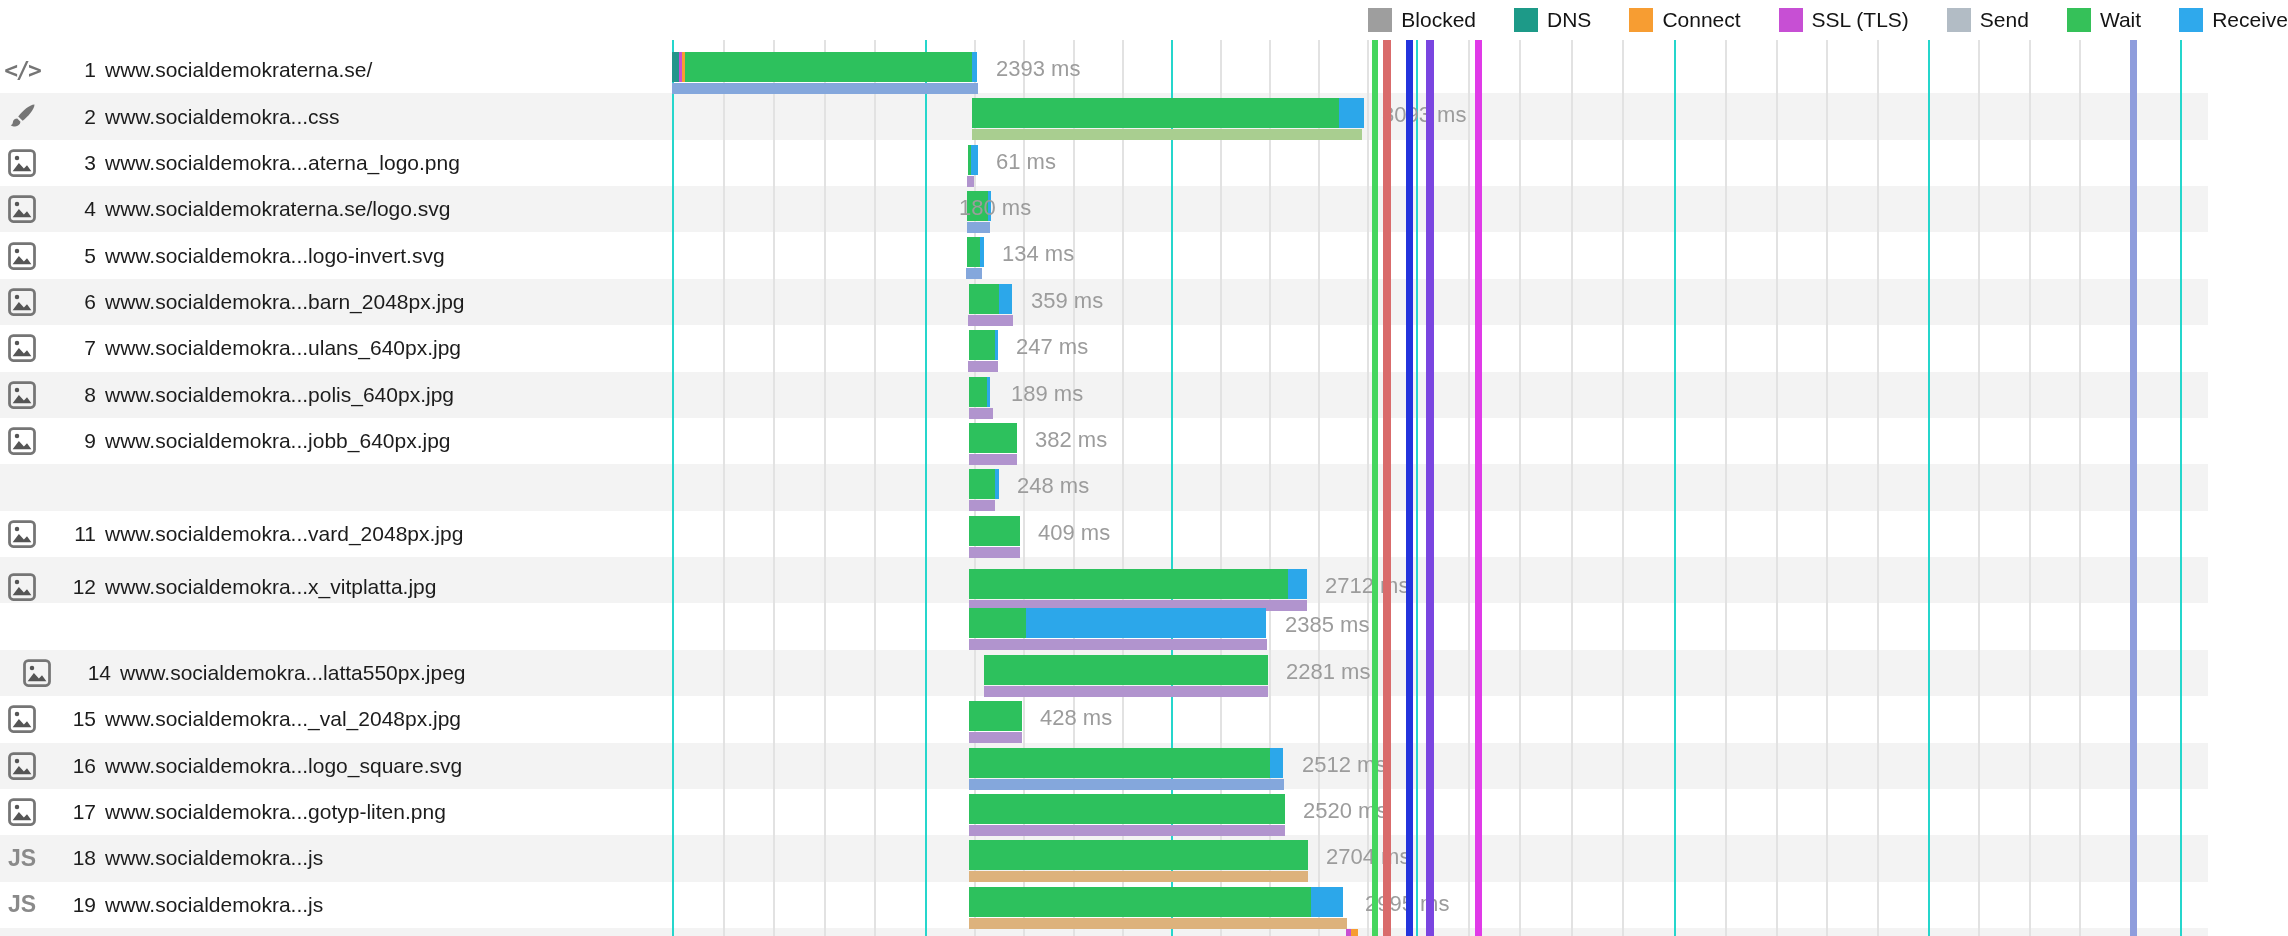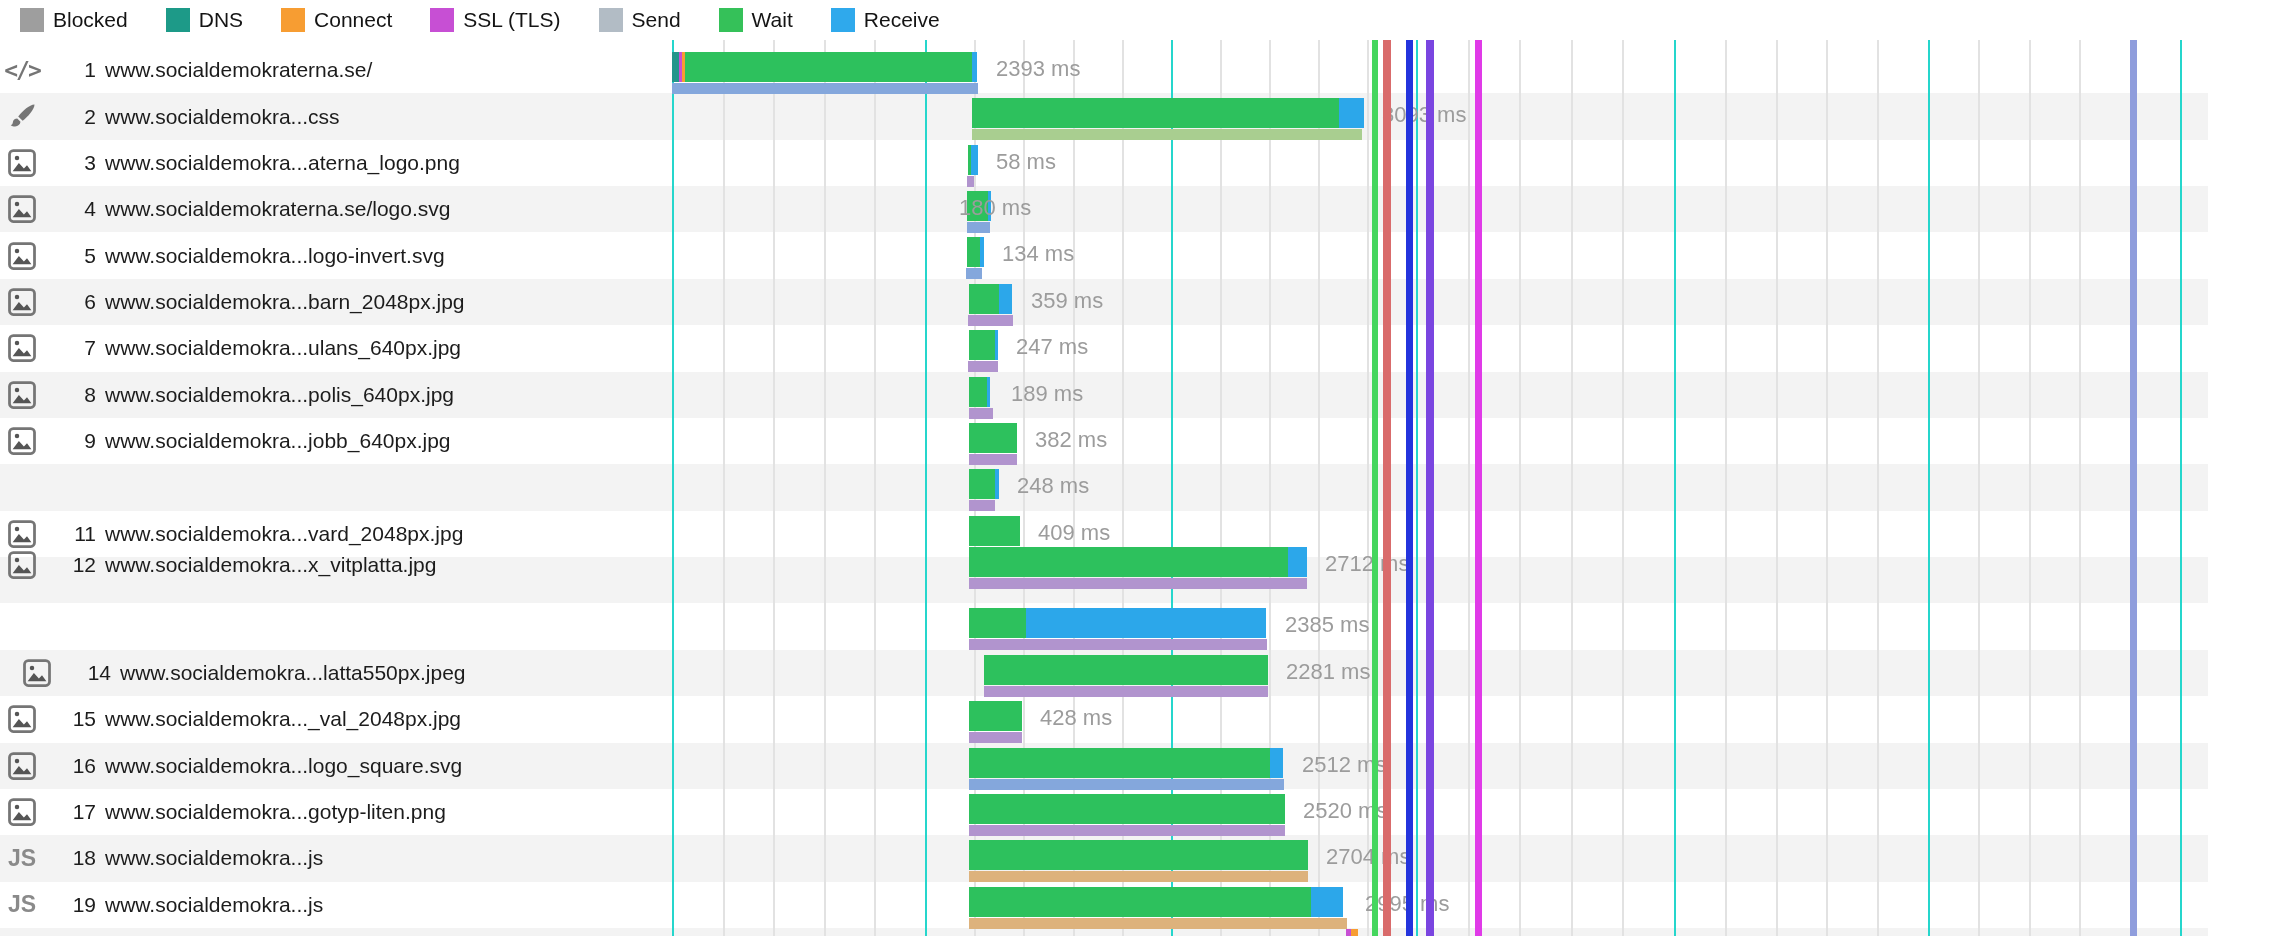--- a/index.html
+++ b/index.html
@@ -1,20 +1,20 @@
 <!DOCTYPE html>
 <html><head>
 <meta charset="utf-8">
 <style>
   html,body{margin:0;padding:0;background:#fff;}
   #app{position:relative;width:2288px;height:936px;overflow:hidden;background:#fff;
        font-family:"Liberation Sans",sans-serif;}
   
   #legend{position:absolute;left:0;top:0;width:2288px;height:40px;display:flex;
-          align-items:center;padding-left:20px;gap:38px;box-sizing:border-box;}
+          align-items:center;padding-left:20px;gap:38px;box-sizing:border-box;justify-content:flex-end;}
   .legend-item{display:flex;align-items:center;gap:9px;font-size:21px;color:#141414;}
   .swatch{width:24px;height:24px;display:inline-block;}
   
   #chart{position:absolute;left:0;top:40px;width:2288px;height:896px;}
   .band{position:absolute;left:0;width:2208px;z-index:1;}
   .gridline{position:absolute;top:0;bottom:0;width:2px;z-index:2;}
   .row{position:absolute;left:0;width:2288px;z-index:3;}
   .namecell{position:absolute;left:0;top:0;height:100%;display:flex;align-items:center;}
   .iconbox{width:44px;display:flex;justify-content:center;align-items:center;color:#777;}
   .code-glyph{font-family:"DejaVu Sans Mono",monospace;font-size:23px;font-weight:bold;color:#757575;letter-spacing:-2px;}
@@ -153,21 +153,21 @@
               <circle cx="8" cy="8" r="1.8" fill="#555"></circle>
               <path fill="#555" d="M4.5 18.5 9.5 12l4 4.4 2.5-2.6 3.5 4.7z"></path>
             </svg>
           </span>
           <span class="num">3</span>
           <span class="reqname">www.socialdemokra...aterna_logo.png</span>
         </div>
         <div class="seg" style="left: 968px; width: 3px; background: rgb(45, 193, 93);"></div>
         <div class="seg" style="left: 971px; width: 7px; background: rgb(44, 167, 234);"></div>
         <div class="subseg" style="left: 967px; width: 7px; background: rgb(177, 148, 206);"></div>
-        <span class="mslabel" style="left: 996px;">58 ms</span>
+        <span class="mslabel" style="left: 996px;">61 ms</span>
       </div>
       <div class="row" style="top: 146.11px; height: 46.37px;">
         <div class="namecell">
           <span class="iconbox">
             <svg width="30" height="30" viewBox="0 0 24 24">
               <rect x="2" y="2" width="20" height="20" rx="3" fill="none" stroke="#757575" stroke-width="2.2"></rect>
               <circle cx="8" cy="8" r="1.8" fill="#555"></circle>
               <path fill="#555" d="M4.5 18.5 9.5 12l4 4.4 2.5-2.6 3.5 4.7z"></path>
             </svg>
           </span>
@@ -278,21 +278,21 @@
               <path fill="#555" d="M4.5 18.5 9.5 12l4 4.4 2.5-2.6 3.5 4.7z"></path>
             </svg>
           </span>
           <span class="num">11</span>
           <span class="reqname">www.socialdemokra...vard_2048px.jpg</span>
         </div>
         <div class="seg" style="left: 969px; width: 51px; background: rgb(45, 193, 93);"></div>
         <div class="subseg" style="left: 969px; width: 51px; background: rgb(177, 148, 206);"></div>
         <span class="mslabel" style="left: 1038px;">409 ms</span>
       </div>
-      <div class="row" style="top: 502px; height: 46.37px;">
+      <div class="row" style="top: 524px; height: 46.37px;">
         <div class="namecell">
           <span class="iconbox">
             <svg width="30" height="30" viewBox="0 0 24 24">
               <rect x="2" y="2" width="20" height="20" rx="3" fill="none" stroke="#757575" stroke-width="2.2"></rect>
               <circle cx="8" cy="8" r="1.8" fill="#555"></circle>
               <path fill="#555" d="M4.5 18.5 9.5 12l4 4.4 2.5-2.6 3.5 4.7z"></path>
             </svg>
           </span>
           <span class="num">12</span>
           <span class="reqname">www.socialdemokra...x_vitplatta.jpg</span>

